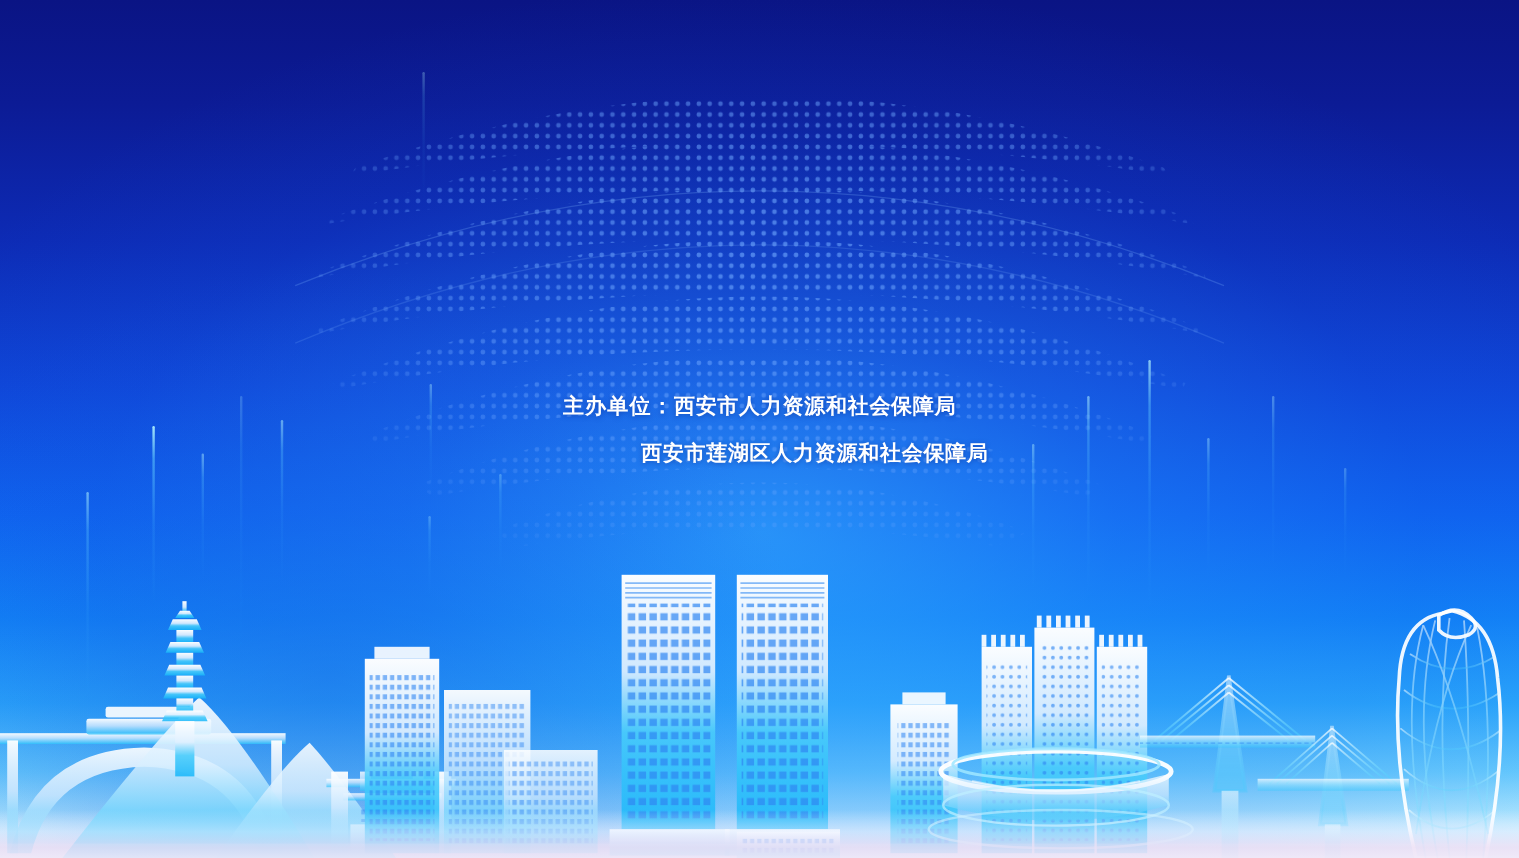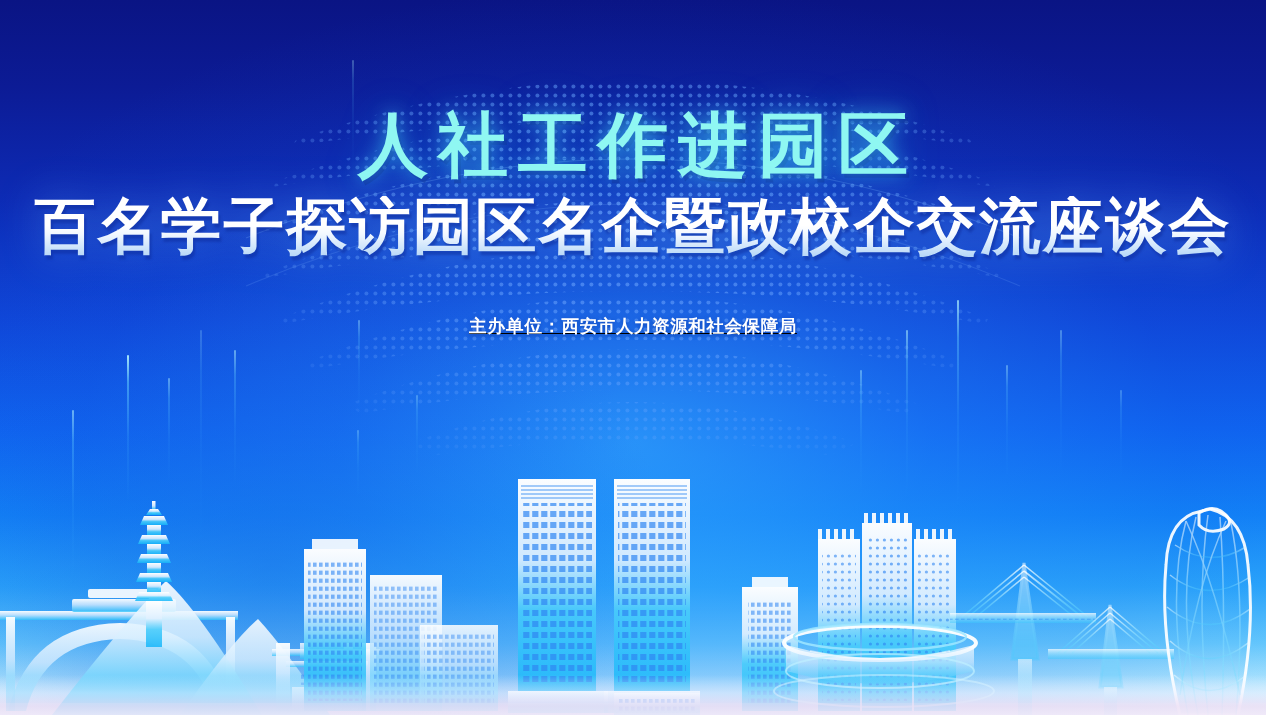--- a/index.html
+++ b/index.html
@@ -120,24 +120,23 @@
     color: transparent;
     -webkit-text-fill-color: transparent;
     filter: drop-shadow(2px 4px 1px rgba(10,40,150,0.45))
             drop-shadow(0 0 20px rgba(120,200,255,0.35));
   }
 
   
   .org-block {
     position: absolute;
     left: 0; right: 0;
-    top: 318px;
+    top: 330px;
     text-align: center;
     pointer-events: none;
-    text-decoration: underline;
   }
   .org-line {
     color: #ffffff;
     font-size: 17.5px;
     font-weight: 700;
     letter-spacing: 0.6px;
     line-height: 1;
     margin-bottom: 21px;
     text-shadow: 0 1px 4px rgba(10,40,140,0.5);
     white-space: nowrap;
@@ -226,28 +225,27 @@
     <div class="streak" style="left:860px; top:370px; height:130px; opacity:.42;"></div>
     <div class="streak" style="left:906px; top:330px; height:170px; opacity:.55;"></div>
     <div class="streak" style="left:957px; top:300px; height:210px; opacity:.70;"></div>
     <div class="streak" style="left:1006px;top:365px; height:120px; opacity:.40;"></div>
     <div class="streak" style="left:1060px;top:330px; height:150px; opacity:.35;"></div>
     <div class="streak" style="left:1120px;top:390px; height:95px;  opacity:.28;"></div>
     <div class="streak" style="left:352px; top:60px;  height:110px; opacity:.30;"></div>
     <div class="streak" style="left:200px; top:330px; height:230px; opacity:.22;"></div>
   </div>
 
-  <div class="title-block">
-    <div class="main-title">人社工作进园区</div>
-    <div class="sub-title">百名学子探访园区名企暨政校企交流座谈会</div>
-  </div>
 
   <div class="org-block">
     <div class="org-line">
       <span class="lbl">主办单位：</span><span>西安市人力资源和社会保障局</span>
+    </div>
+    <div class="org-line indent">
+      <span class="lbl"></span><span>西安市莲湖区人力资源和社会保障局</span>
     </div>
   </div>
 
   <div class="skyline">
     <svg width="1266" height="250" viewBox="0 0 1266 250" xmlns="http://www.w3.org/2000/svg">
       <defs>
         <linearGradient id="bldg" x1="0" y1="0" x2="0" y2="1">
           <stop offset="0%" stop-color="#ffffff" stop-opacity="0.98"></stop>
           <stop offset="38%" stop-color="#dff0ff" stop-opacity="0.92"></stop>
           <stop offset="62%" stop-color="#49ccfb" stop-opacity="0.90"></stop>

